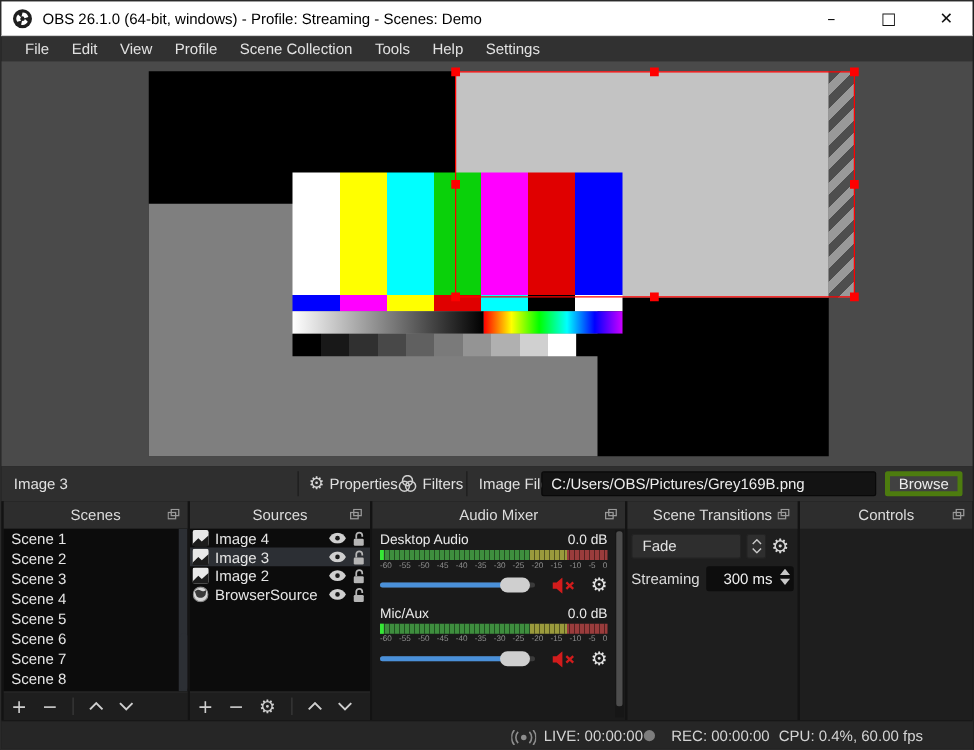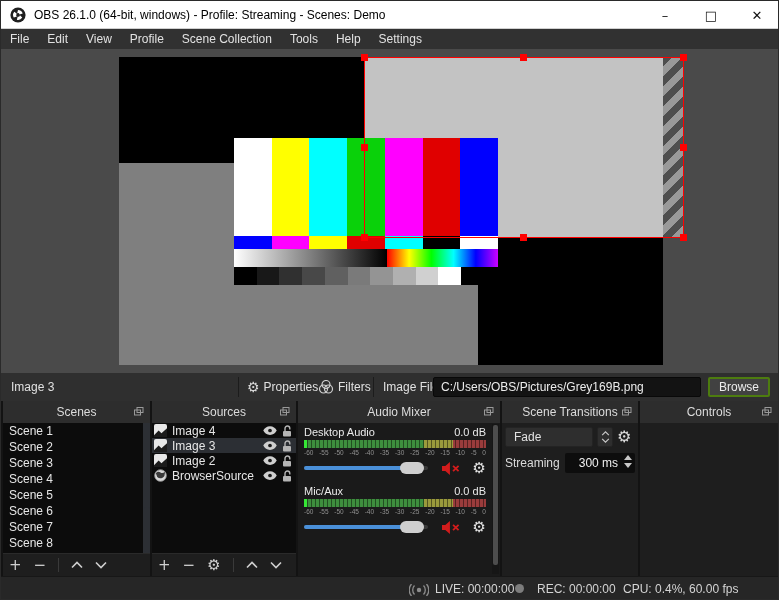--- a/index.html
+++ b/index.html
@@ -8,21 +8,21 @@
   #app { position:relative; width:779px; height:600px; background:#1e1e1e; overflow:hidden; border:1px solid #2a2a2a; }
 
   
   .titlebar { position:absolute; left:0; top:0; width:779px; height:28px; background:#ffffff; display:flex; align-items:center; border-bottom:1px solid #d0d0d0; }
   .titlebar .logo { margin-left:9px; width:16px; height:16px; display:block; }
   .titlebar .title { margin-left:8px; font-size:12px; color:#000; white-space:nowrap; }
   .win-controls { position:absolute; right:0; top:0; height:28px; display:flex; }
   .win-btn { width:46px; height:28px; display:flex; align-items:center; justify-content:center; font-size:13px; color:#111; font-family:"DejaVu Sans",sans-serif; }
 
   
-  .menubar { position:absolute; left:0; top:28px; width:779px; height:20px; background:#313131; display:flex; align-items:center; padding-left:0; }
+  .menubar { position:absolute; left:0; top:28px; width:779px; height:20px; background:#313131; display:flex; align-items:center; padding-left:10px; }
   .menu-item { padding:0 9px; font-size:12px; color:#e2e2e2; line-height:20px; }
 
   
   .preview { position:absolute; left:0; top:48px; width:779px; height:324px; background:#4a4a4a; }
   .canvas-base { position:absolute; left:118px; top:8px; width:544px; height:308px; background:#000; }
   .gray-source { position:absolute; left:118px; top:114px; width:359px; height:202px; background:#7f7f7f; }
   .sel-image { position:absolute; left:363px; top:8px; width:299px; height:181px; background:#c3c3c3; }
   .sel-image-stripes { position:absolute; left:662px; top:8px; width:21px; height:181px;
       background:repeating-linear-gradient(135deg,#4e4e4e 0 7px,#999 7px 14px); }
   .bars { position:absolute; left:233px; top:89px; width:264px; height:147px; }
@@ -44,21 +44,21 @@
   .h-bl{left:-4px;bottom:-4px} .h-bm{left:calc(50% - 4px);bottom:-4px} .h-br{right:-4px;bottom:-4px}
 
   
   .srctoolbar { position:absolute; left:0; top:372px; width:779px; height:28px; background:#2f2f2f; color:#e0e0e0; font-size:12px; }
   .srctoolbar .src-name { position:absolute; left:10px; top:7px; }
   .vsep { position:absolute; top:4px; width:1px; height:20px; background:#1c1c1c; }
   .tool-btn { position:absolute; top:4px; height:20px; display:flex; align-items:center; gap:4px; color:#e0e0e0; }
   .gear { font-family:"DejaVu Sans",sans-serif; font-size:14px; color:#d8d8d8; line-height:1; }
   .file-label { position:absolute; left:382px; top:7px; }
   .path-box { position:absolute; left:432px; top:4px; width:268px; height:20px; background:#131313; border:1px solid #090909; border-radius:2px; display:flex; align-items:center; padding-left:7px; color:#ececec; white-space:nowrap; overflow:hidden; }
-  .browse-btn { position:absolute; left:707px; top:4px; width:62px; height:20px; background:#414141; border:2px solid #4d7c0f; border-radius:2px; display:flex; align-items:center; justify-content:center; color:#ececec; }
+  .browse-btn { position:absolute; left:707px; top:4px; width:62px; height:20px; background:#414141; border:4px solid #4d7c0f; border-radius:2px; display:flex; align-items:center; justify-content:center; color:#ececec; }
 
   
   .docks { position:absolute; left:0; top:400px; width:779px; height:175px; background:#131313; }
   .dock { position:absolute; top:0; height:175px; background:#1e1e1e; display:flex; flex-direction:column; }
   .dock-header { height:22px; background:#2d2d2d; display:flex; align-items:center; justify-content:center; font-size:12px; color:#dcdcdc; position:relative; flex:none; }
   .popout { position:absolute; right:6px; top:6px; }
   .d-scenes { left:2px; width:147px; }
   .d-sources { left:151px; width:144px; }
   .d-mixer { left:297px; width:202px; }
   .d-trans { left:501px; width:136px; }

